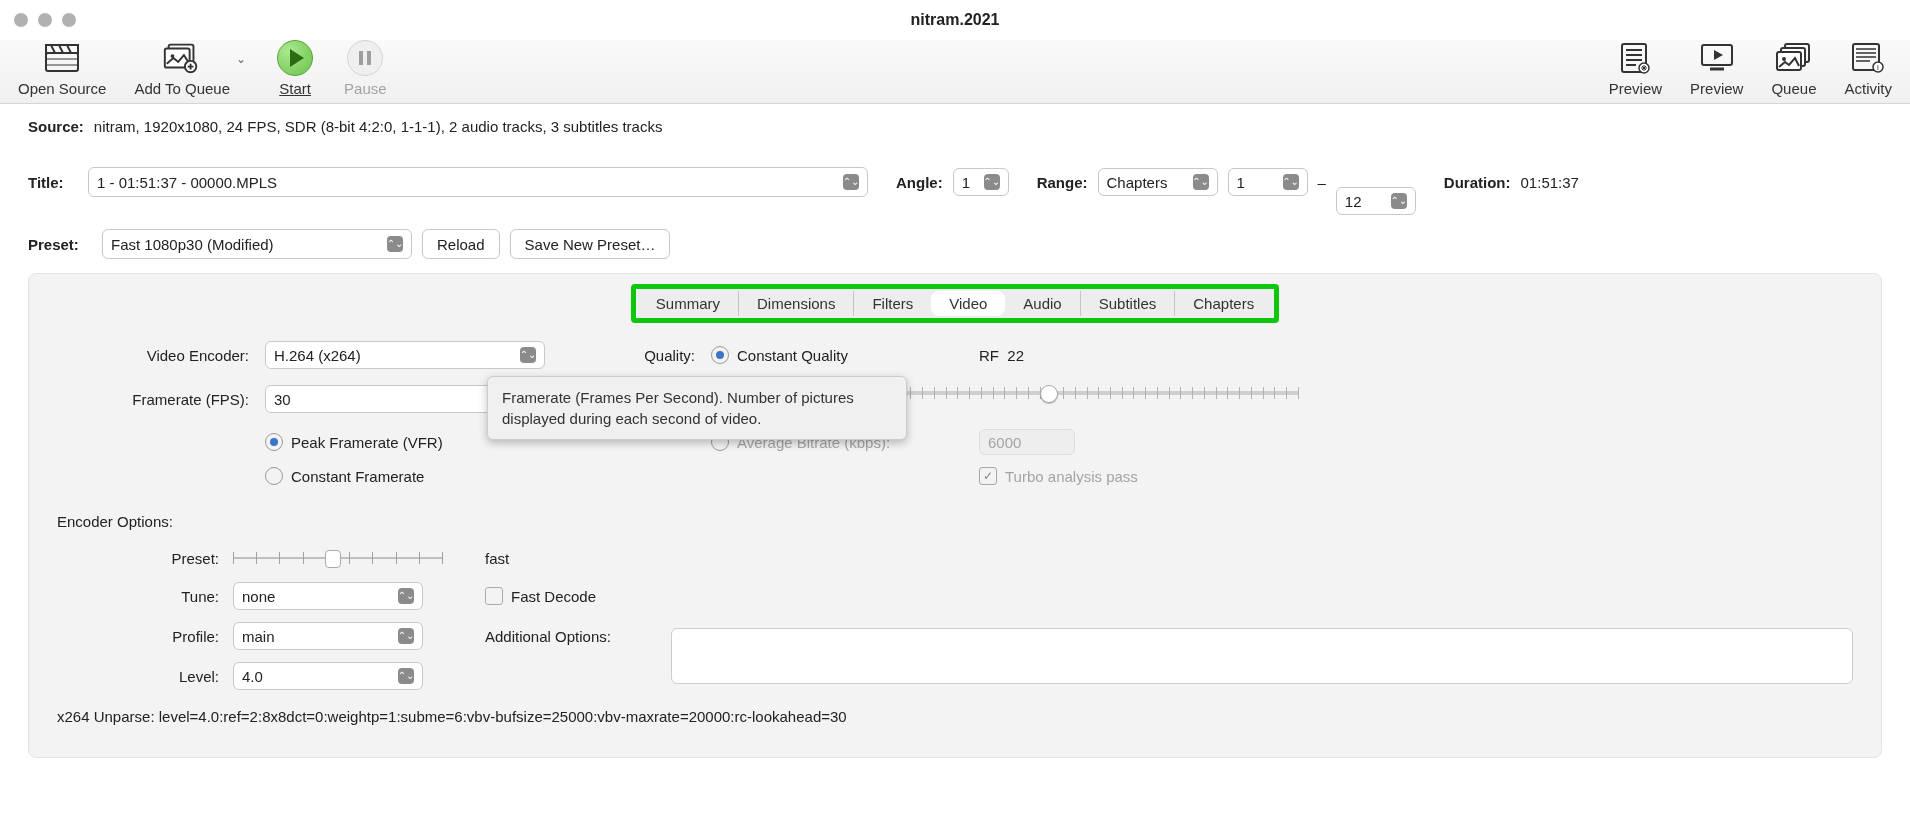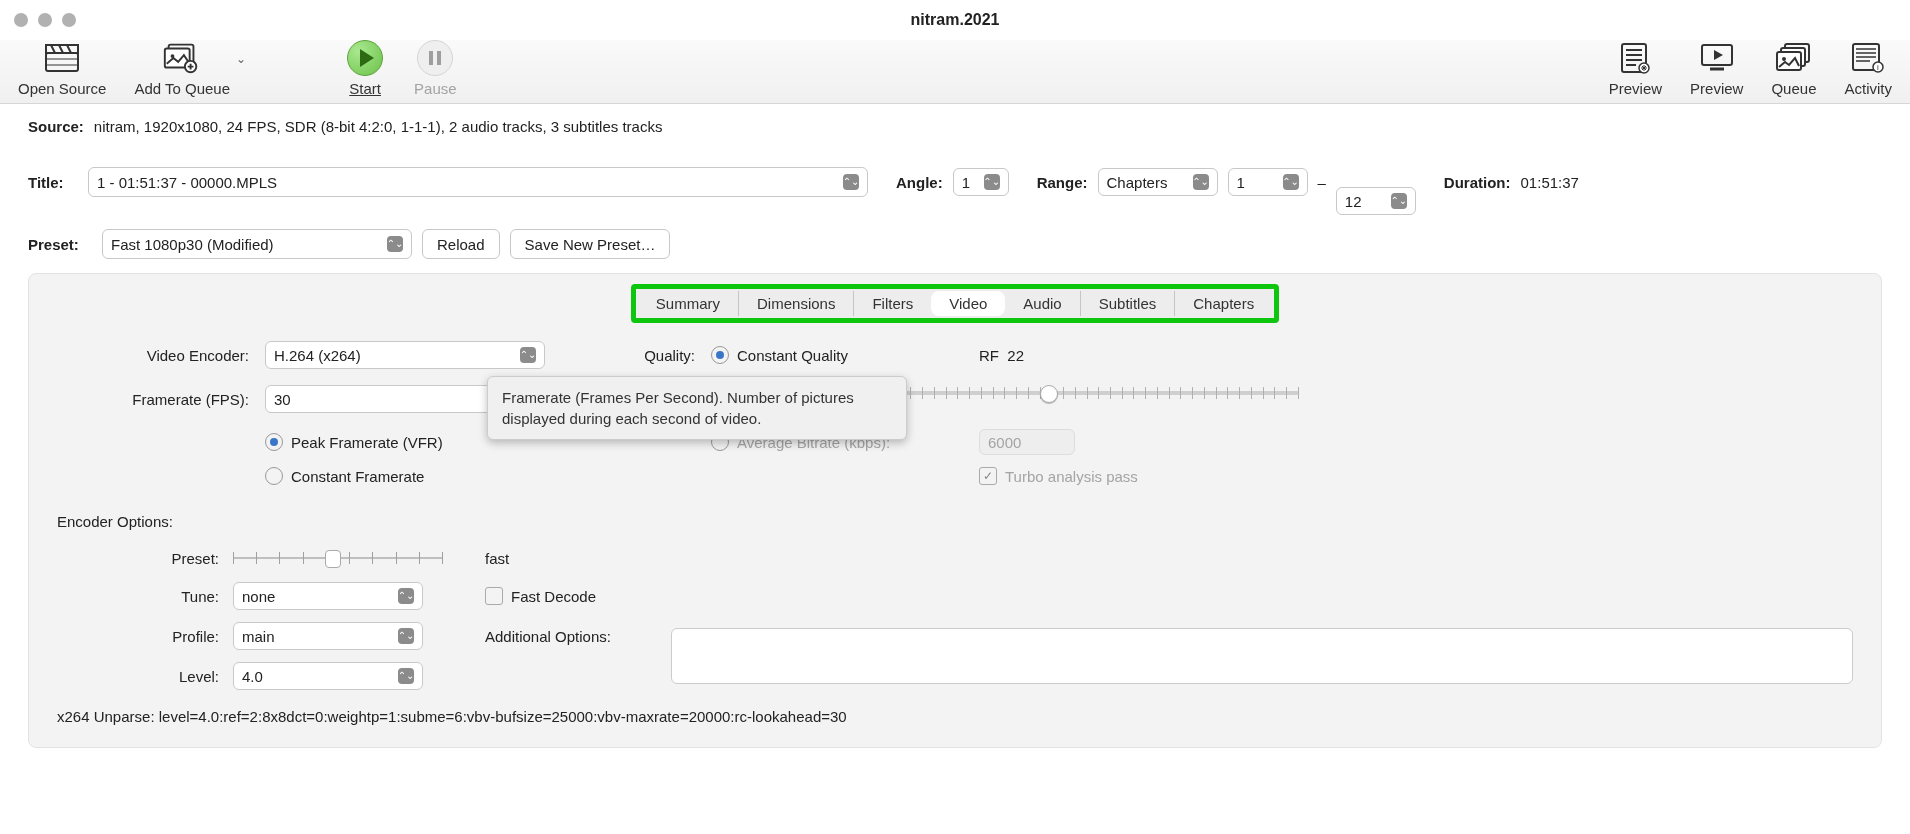--- a/index.html
+++ b/index.html
@@ -23,21 +23,21 @@
   .pause span{width:4px;height:14px;background:#9e9e9e;}
   .content{padding:14px 28px 20px;}
   .row{display:flex;align-items:center;gap:10px;margin-bottom:14px;}
   .lab{font-weight:600;}
   .select,.btn,.tinput{border:1px solid #c8c8c8;border-radius:6px;background:#fff;font-size:15px;box-sizing:border-box;}
   .select{display:flex;align-items:center;justify-content:space-between;padding:0 8px;height:28px;}
   .btn{padding:4px 14px;height:30px;display:flex;align-items:center;}
   .tick{width:16px;height:16px;border-radius:4px;background:#8b8b8b;color:#fff;font-size:10px;display:flex;align-items:center;justify-content:center;}
   .tick::before{content:"⌃⌄";line-height:1;}
   .tinput{height:26px;padding:0 8px;display:flex;align-items:center;}
-  .panel{background:#f3f3f3;border:1px solid #e3e3e3;border-radius:8px;padding:16px 28px 22px;position:relative;}
+  .panel{background:#f3f3f3;border:1px solid #e3e3e3;border-radius:8px;padding:16px 28px 32px;position:relative;}
   .tabs-wrap{display:flex;justify-content:center;margin:-6px 0 18px;}
   .tabs{display:flex;border:5px solid #0ec60e;border-radius:4px;padding:2px;background:#ededed;}
   .tab{padding:4px 18px;color:#333;}
   .tab+.tab{border-left:1px solid #c5c5c5;}
   .tab.active{background:#fff;border-radius:8px;border-left:none!important;}
   .tab.active + .tab{border-left:none;}
   .grid{display:grid;grid-template-columns:200px 320px 110px 260px 320px;column-gap:8px;row-gap:12px;align-items:center;}
   .rlabel{text-align:right;padding-right:8px;}
   .radio{display:flex;align-items:center;gap:8px;}
   .rdot{width:16px;height:16px;border-radius:50%;border:1px solid #999;display:flex;align-items:center;justify-content:center;}
@@ -97,21 +97,21 @@
                 <circle cx="12" cy="16" r="2" fill="#333"></circle>
                 <path d="M6 24l7-6 5 4 6-7 6 9" fill="none" stroke="#333" stroke-width="2"></path>
                 <circle cx="31" cy="27" r="6" fill="#fff" stroke="#333" stroke-width="2"></circle>
                 <path d="M31 24v6M28 27h6" stroke="#333" stroke-width="2"></path>
               </svg>
           </div>
           <span>Add To Queue</span>
         </div>
         <span class="chev">⌄</span>
       </div>
-      <div class="tb-btn" style="margin-left:70px;text-decoration:underline;">
+      <div class="tb-btn" style="text-decoration:underline;">
         <div class="ico">
             <div class="play"></div>
           </div>
         <span>Start</span>
       </div>
       <div class="tb-btn disabled">
         <div class="ico">
             <div class="pause">
               <span></span>
               <span></span>

